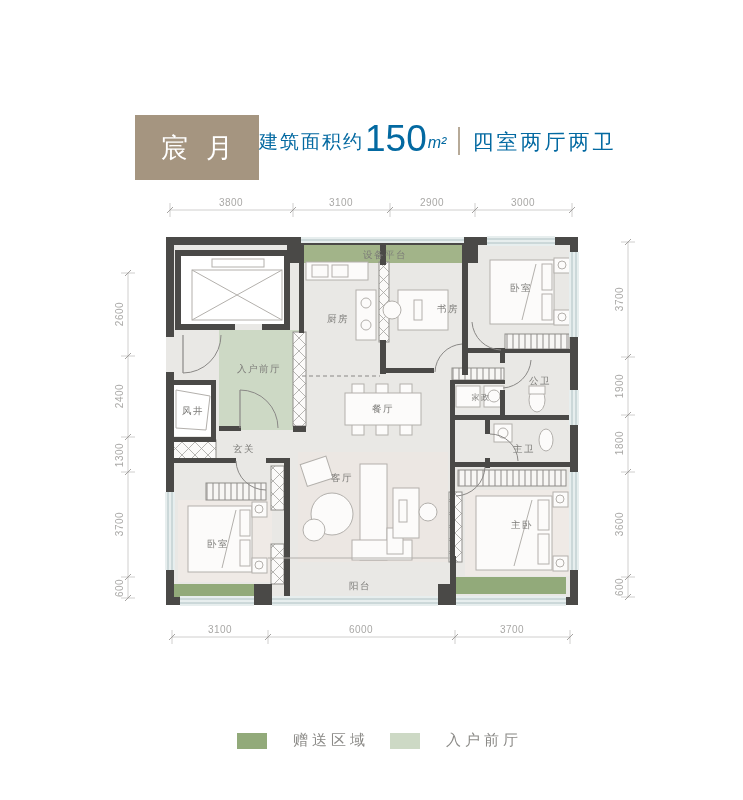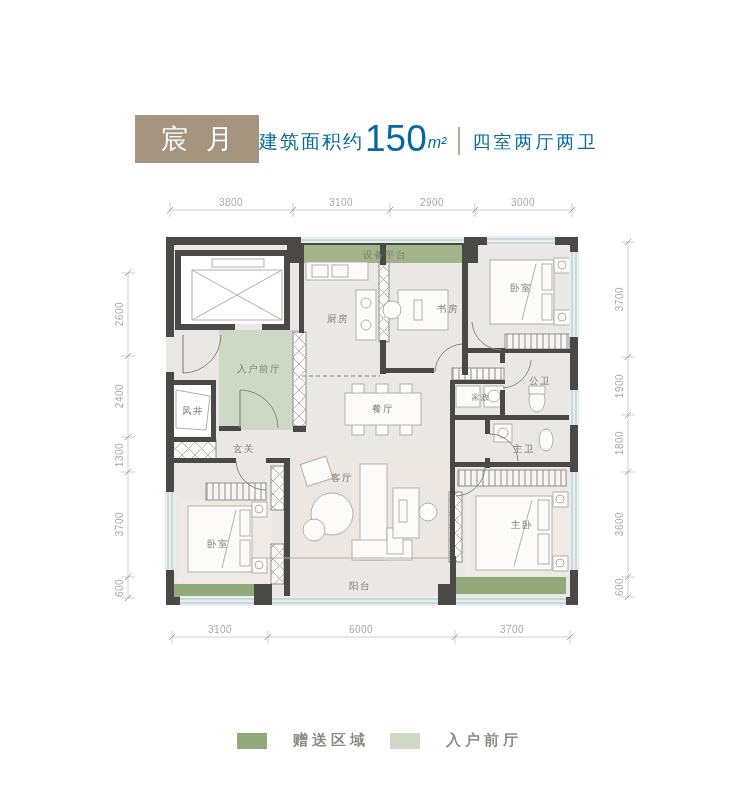--- a/index.html
+++ b/index.html
@@ -1,33 +1,33 @@
 <!DOCTYPE html>
 <html><head>
 <meta charset="utf-8">
 <style>
   html,body{margin:0;padding:0;background:#ffffff;}
   #canvas{position:relative;width:743px;height:800px;background:#ffffff;overflow:hidden;
           font-family:"Liberation Sans",sans-serif;}
   
-  .title-box{position:absolute;left:135px;top:115px;width:124px;height:48px;
+  .title-box{position:absolute;left:135px;top:115px;width:124px;height:65px;
              background:#a59580;display:flex;align-items:center;justify-content:center;}
   .title-box span{color:#ffffff;font-size:27px;letter-spacing:18px;padding-left:18px;
                   font-family:"Liberation Serif","DejaVu Serif",serif;}
   .subtitle{position:absolute;left:259px;top:115px;height:48px;display:flex;
             align-items:center;color:#0369a1;}
   .subtitle .t1{font-size:19px;letter-spacing:2px;align-self:center;margin-top:6px;}
   .subtitle .t2{font-size:37px;line-height:48px;margin:0 1px;}
   .subtitle .t3{font-size:16px;align-self:center;margin-top:8px;font-style:italic;}
   .subtitle .sep{width:2px;height:28px;background:#b7aa98;align-self:center;margin:4px 12px 0 12px;}
-  .subtitle .t4{font-size:18px;letter-spacing:3px;align-self:center;margin-top:6px;}
+  .subtitle .t4{font-size:21px;letter-spacing:3px;align-self:center;margin-top:6px;}
   
   .legend-item{position:absolute;top:731px;display:flex;align-items:center;}
   .legend-swatch{width:30px;height:16px;display:inline-block;}
-  .legend-label{font-size:15px;color:#8c8b88;letter-spacing:4px;margin-left:26px;font-weight:bold;}
+  .legend-label{font-size:15px;color:#8c8b88;letter-spacing:4px;margin-left:26px;}
   
   text{font-family:"Liberation Sans",sans-serif;}
   .roomlabel{fill:#7c7b78;font-size:9.5px;letter-spacing:1.5px;}
   .dimlabel{fill:#a9a8a6;font-size:10px;letter-spacing:0.5px;}
 </style>
 </head>
 <body>
 
 <div id="canvas">
 

